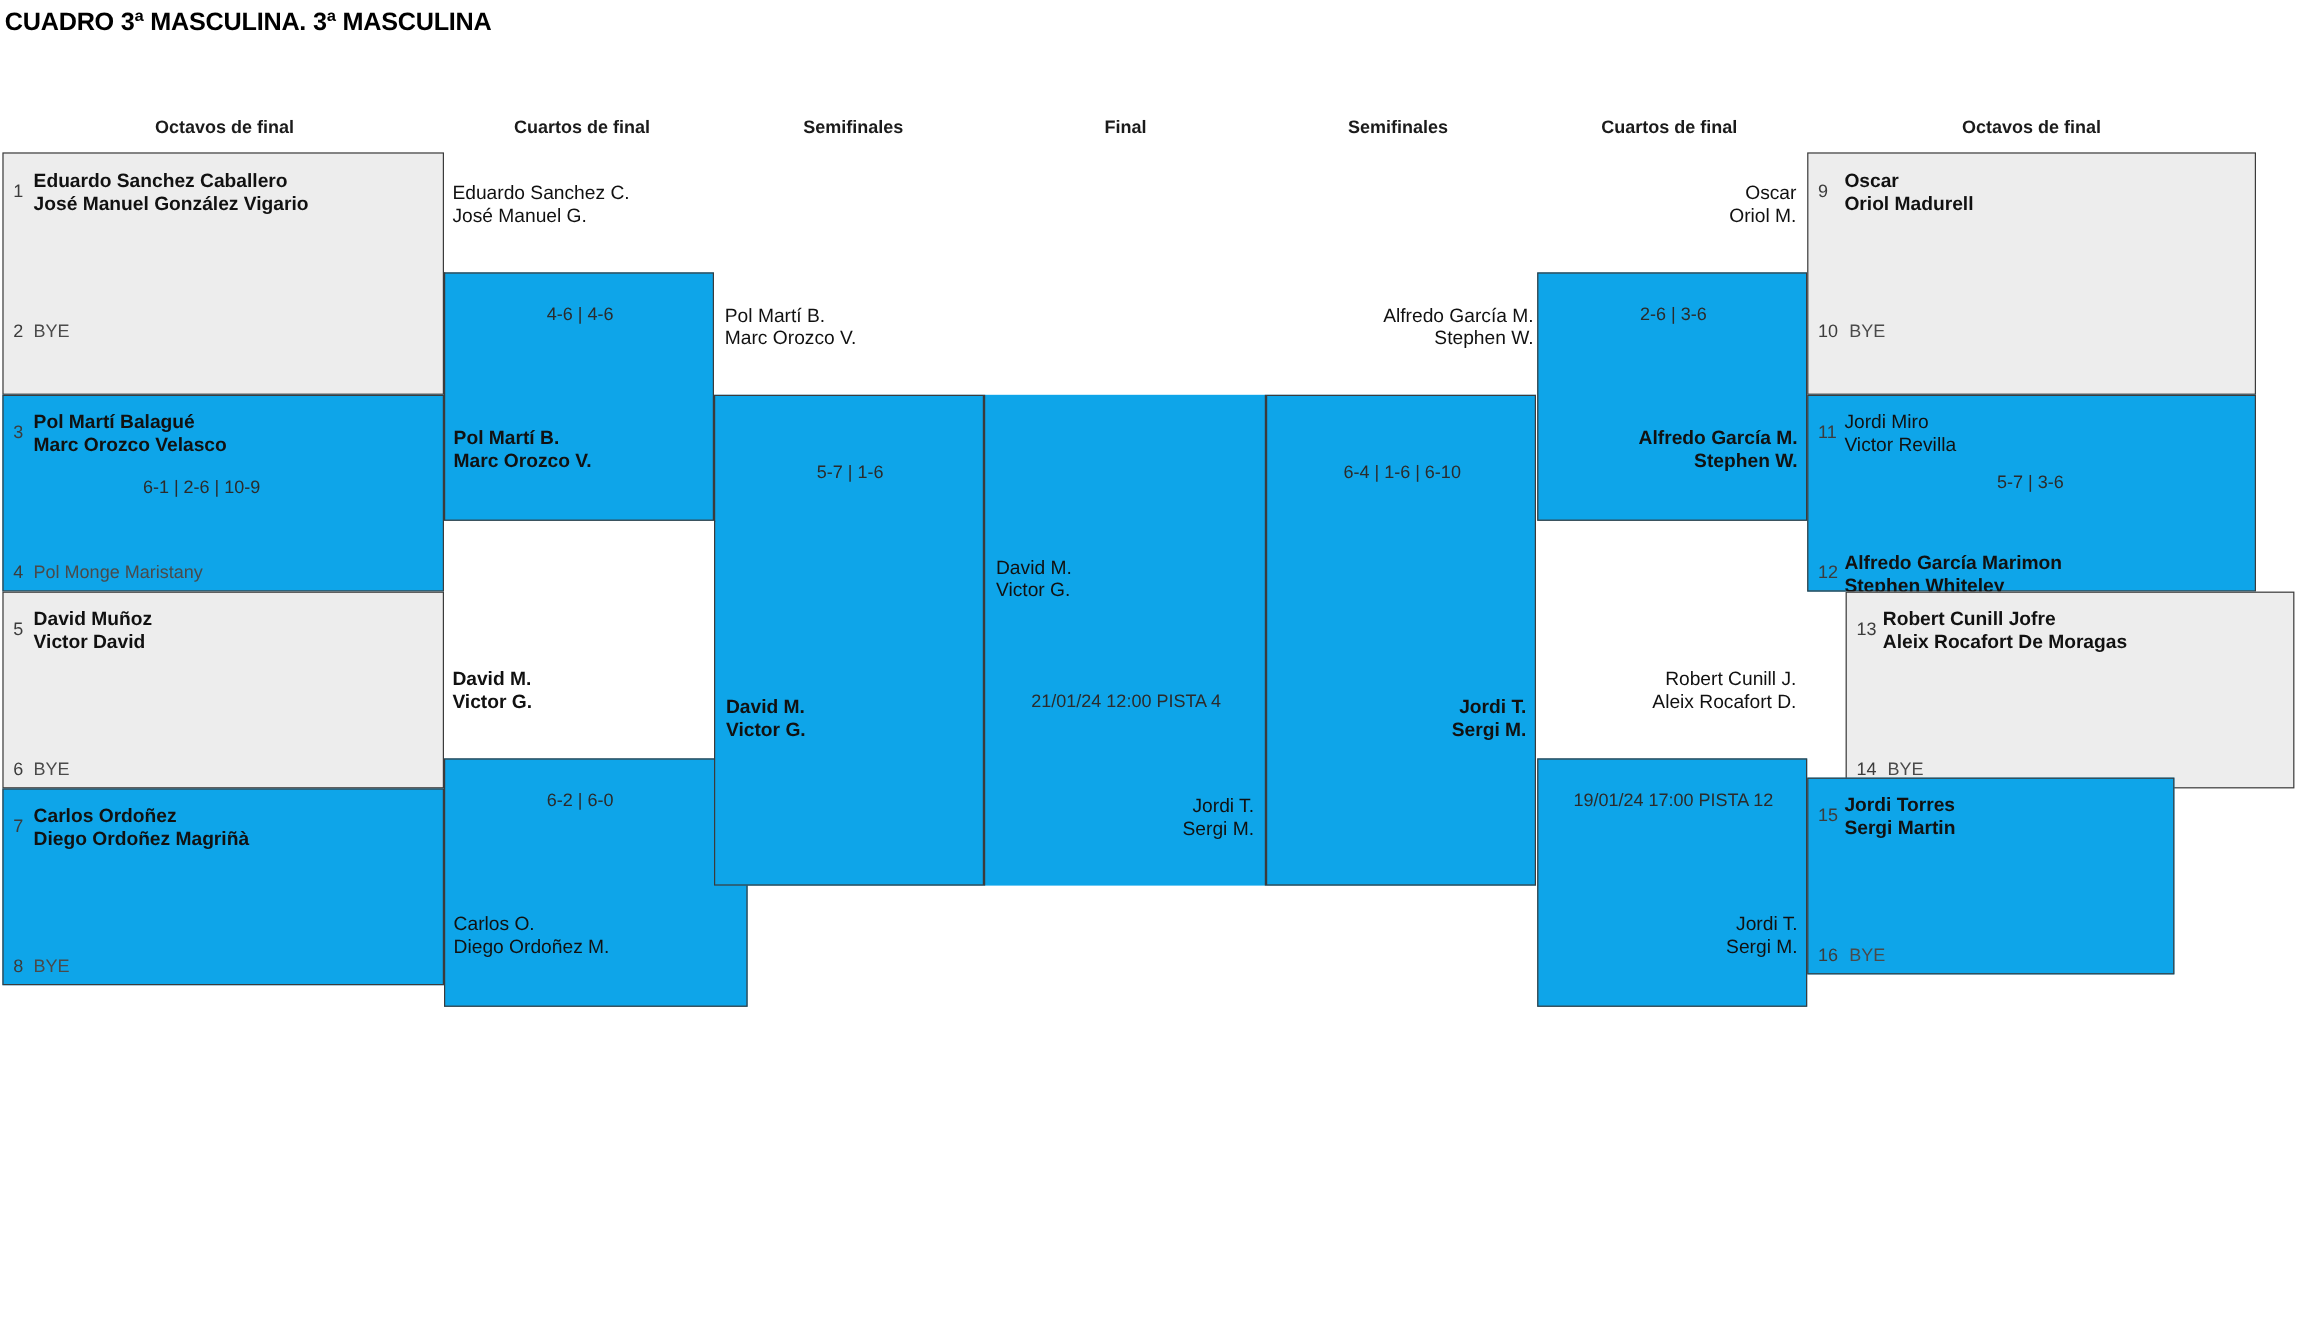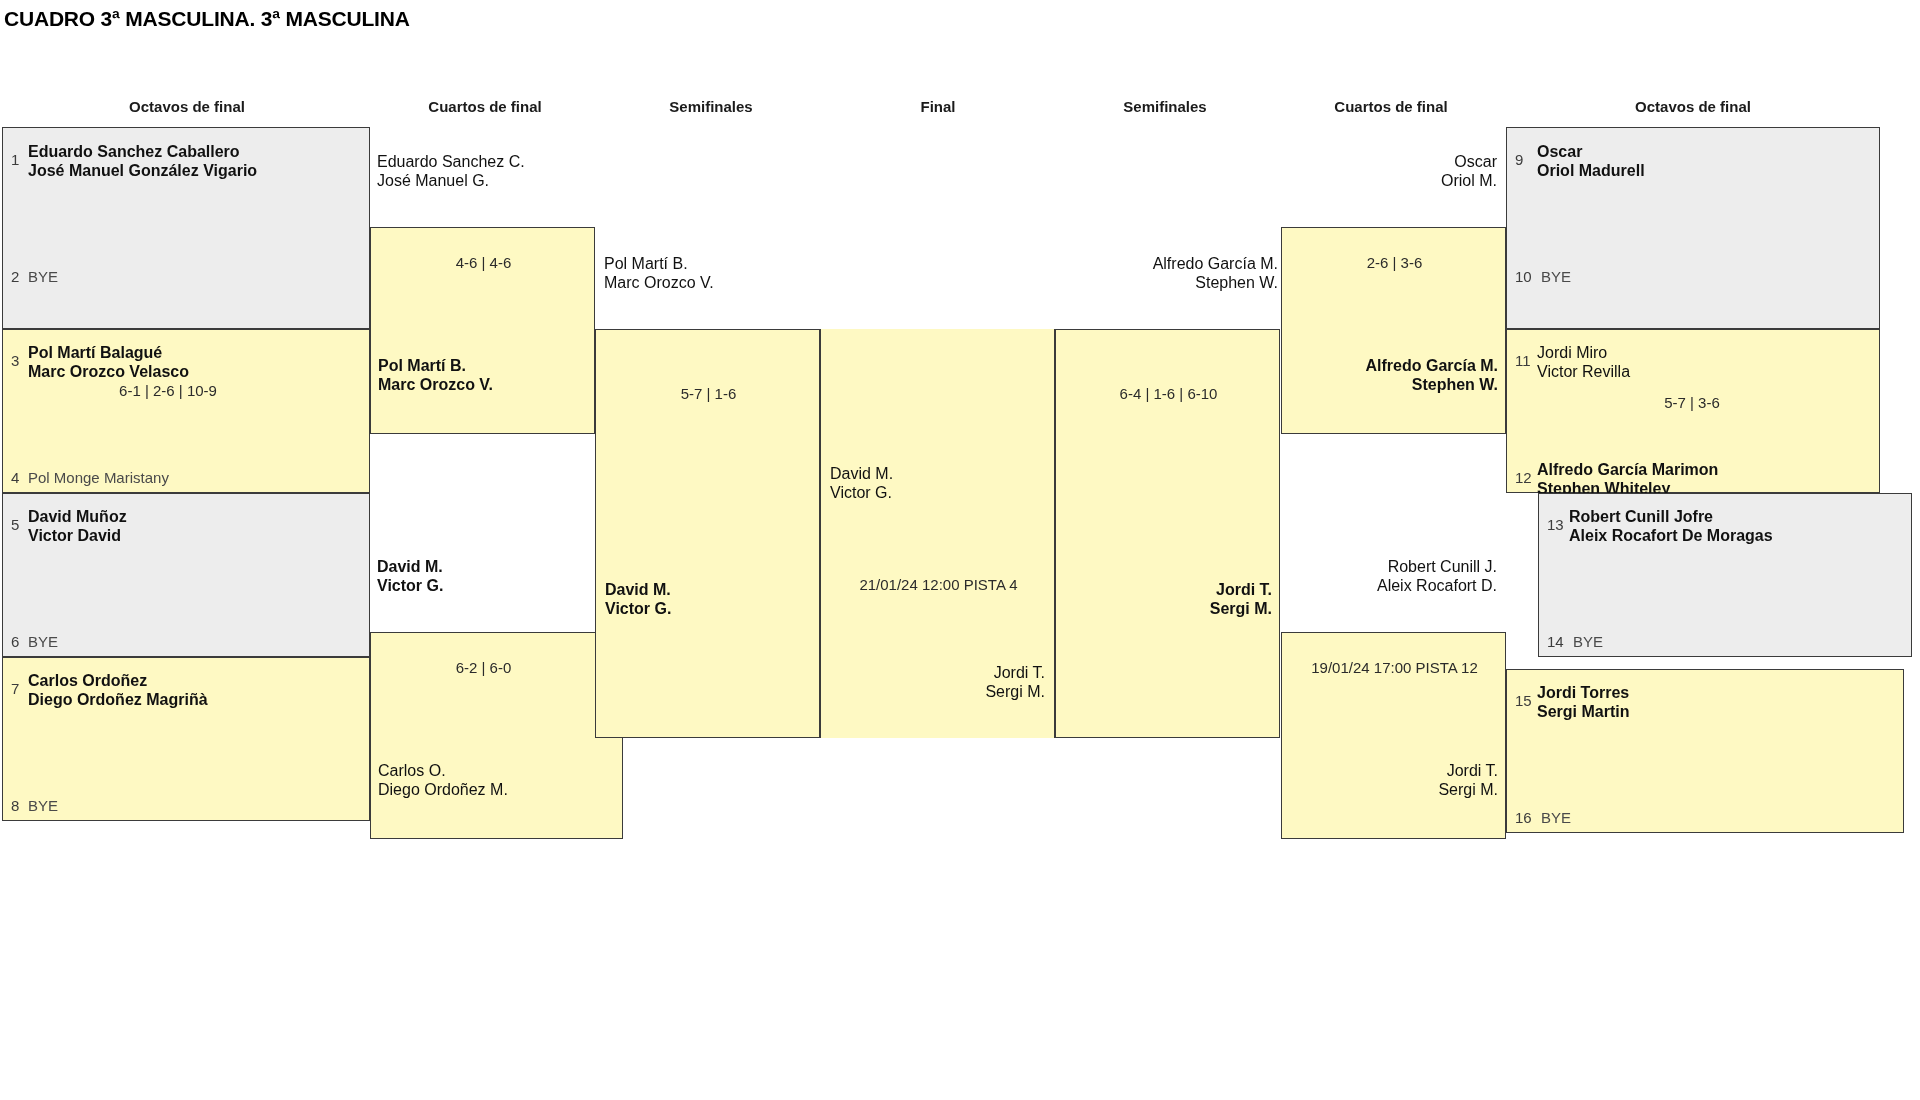--- a/index.html
+++ b/index.html
@@ -33,21 +33,21 @@
   .round-title {
     position: absolute; text-align: center;
     font-size: 15px; font-weight: bold; color: #1b1b1b;
     white-space: nowrap;
   }
 
   
   .cell {
     position: absolute;
     border: 1px solid #3b3b3b;
-    background: #fef9c3;
+    background: #0ea5e9;
   }
   .cell.shaded { background: #ededed; }
 
   .seed {
     position: absolute;
     font-size: 15px; color: #3c3c3c;
     line-height: 17px;
   }
   .names {
     position: absolute;
@@ -96,21 +96,21 @@
     <div class="seed" style="left:8px;  top:140px;">2</div>
     <div class="names bye" style="left:25px; top:139px;">BYE</div>
   </div>
 
   <div class="cell" style="left:2px; top:329px; width:368px; height:164px;">
     <div class="seed" style="left:8px;  top:22px;">3</div>
     <div class="names bold" style="left:25px; top:13px;">
       <div>Pol Martí Balagué</div>
       <div>Marc Orozco Velasco</div>
     </div>
-    <div class="score" style="left:0px; top:52px; width:330px;">6-1 | 2-6 | 10-9</div>
+    <div class="score" style="left:0px; top:68px; width:330px;">6-1 | 2-6 | 10-9</div>
     <div class="seed" style="left:8px;  top:139px;">4</div>
     <div class="names bye" style="left:25px; top:138px;">Pol Monge Maristany</div>
   </div>
 
   <div class="cell shaded" style="left:2px; top:493px; width:368px; height:164px;">
     <div class="seed" style="left:8px;  top:22px;">5</div>
     <div class="names bold" style="left:25px; top:13px;">
       <div>David Muñoz</div>
       <div>Victor David</div>
     </div>
@@ -245,21 +245,21 @@
   <div class="cell shaded" style="left:1538px; top:493px; width:374px; height:164px;">
     <div class="seed" style="left:8px;  top:22px;">13</div>
     <div class="names bold" style="left:30px; top:13px;">
       <div>Robert Cunill Jofre</div>
       <div>Aleix Rocafort De Moragas</div>
     </div>
     <div class="seed" style="left:8px;  top:139px;">14</div>
     <div class="names bye" style="left:34px; top:138px;">BYE</div>
   </div>
 
-  <div class="cell" style="left:1506px; top:669px; width:398px; height:164px;">
+  <div class="cell" style="left:1506px; top:648px; width:306px; height:164px;">
     <div class="seed" style="left:8px;  top:22px;">15</div>
     <div class="names bold" style="left:30px; top:13px;">
       <div>Jordi Torres</div>
       <div>Sergi Martin</div>
     </div>
     <div class="seed" style="left:8px;  top:139px;">16</div>
     <div class="names bye" style="left:34px; top:138px;">BYE</div>
   </div>
 
   <div class="ln" style="left:370px; top:227px; width:1px; height:1px;"></div>

